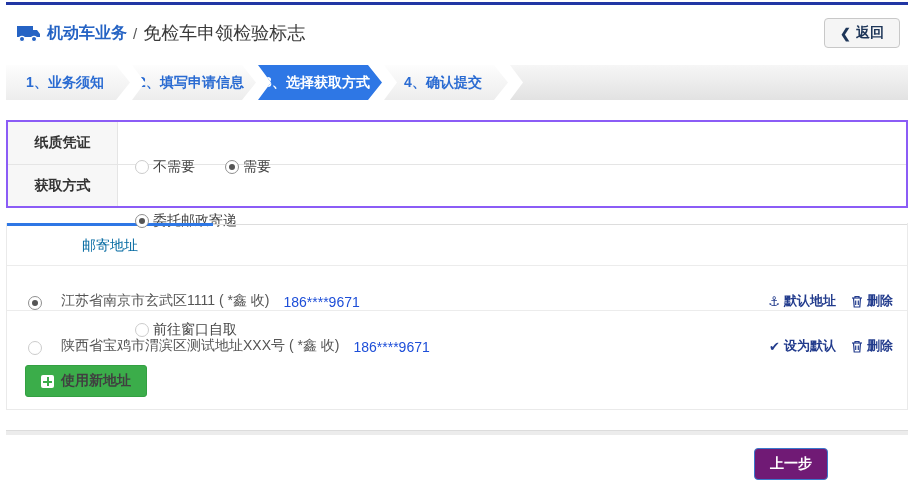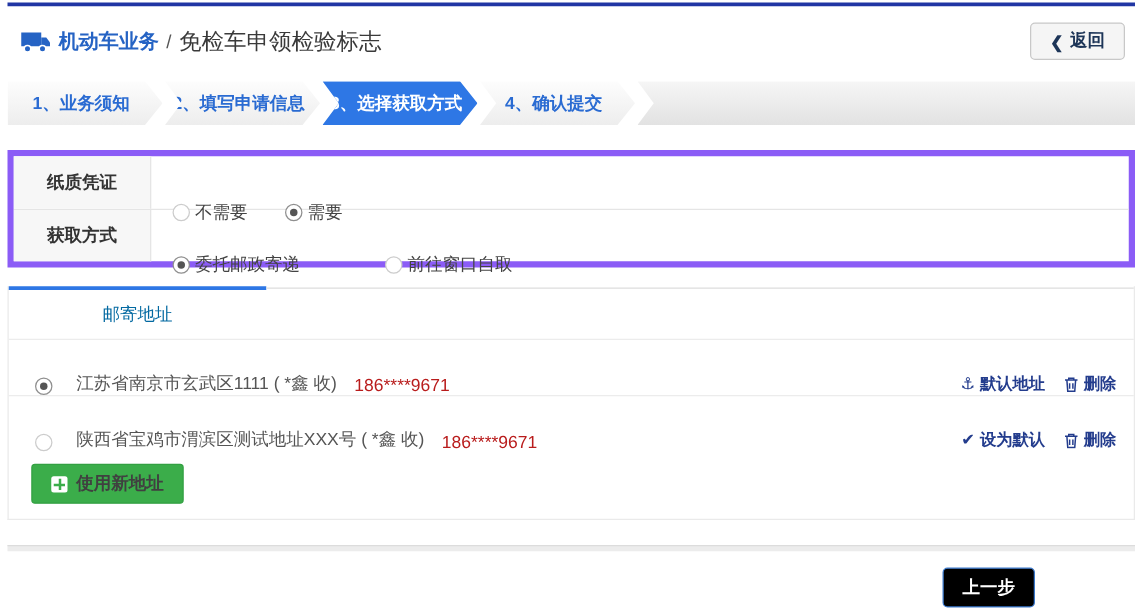--- a/index.html
+++ b/index.html
@@ -39,30 +39,30 @@
     margin-left: 0;
   }
   .step.active { background: #2e77e5; color: #fff; }
   .steps-tail {
     flex: 1; margin-left: 2px;
     background: linear-gradient(180deg, #f6f6f6 0%, #e2e2e2 100%);
     clip-path: polygon(0 0, 100% 0, 100% 100%, 0 100%, 13px 50%);
   }
 
   
-  .form-table { margin: 20px 6px 0 6px; border: 5px solid #8b5cf6; }
+  .form-table { margin: 20px 6px 0 6px; border: 2px solid #8b5cf6; }
   .form-row { display: flex; align-items: stretch; height: 42px; }
   .form-row + .form-row { border-top: 1px solid #e5e5e5; }
   .form-label {
     width: 110px; background: #f7f7f7; border-right: 1px solid #e5e5e5;
     display: flex; align-items: center; justify-content: center;
     font-size: 14px; font-weight: bold; color: #333;
   }
   .form-options { display: flex; align-items: center; padding-left: 17px; gap: 30px; }
-  .form-options.wide { gap: 68px; }
+  .form-options.wide { gap: 44px; flex-direction: column; }
   .radio-opt { display: inline-flex; align-items: center; gap: 4px; cursor: pointer; font-size: 14px; color: #444; margin-top: 47px; }
   .radio { width: 14px; height: 14px; border: 1px solid #ccc; border-radius: 50%; background: #fff; position: relative; flex: 0 0 auto; }
   .radio.checked { border-color: #8f8f8f; }
   .radio.checked::after {
     content: ""; position: absolute; left: 3px; top: 3px;
     width: 6px; height: 6px; border-radius: 50%; background: #555;
   }
 
   
   .addr-panel { margin: 15px 6px 0 6px; border: 1px solid #eaeaea; border-top: none; }
@@ -71,42 +71,42 @@
     width: 206px; border-top: 3px solid #2e77e5;
     display: flex; align-items: center; justify-content: center;
     color: #0369a1; font-size: 14px; cursor: pointer;
   }
   .addr-tabs-rest { flex: 1; border-top: 1px solid #ddd; margin-top: 1px; }
   .addr-row {
     display: flex; align-items: flex-end; height: 45px;
     border-top: 1px solid #ececec; padding: 0 14px 0 21px; cursor: pointer;
   }
   .addr-text { margin-left: 19px; font-size: 14px; color: #555; }
-  .addr-phone { margin-left: 14px; font-size: 14px; color: #b91c1c; }
+  .addr-phone { margin-left: 14px; font-size: 14px; color: #1d4ed8; }
   .addr-actions { margin-left: auto; display: flex; align-items: center; }
   .action { display: inline-flex; align-items: center; gap: 4px; color: #233c8d; font-size: 13px; font-weight: bold; margin-left: 15px; cursor: pointer; }
   .action .glyph { font-size: 13px; }
   .trash-icon { width: 12px; height: 13px; }
 
   .new-addr-wrap { padding: 10px 0 12px 18px; }
   .new-addr-btn {
     display: inline-flex; align-items: center; gap: 7px;
     background: #3bad4a; border: 1px solid #33a042; border-radius: 3px;
     color: #404040; font-size: 14px; font-weight: bold; padding: 6px 15px; cursor: pointer;
   }
   .plus-box { width: 13px; height: 13px; background: #fff; border-radius: 2px; position: relative; }
   .plus-box::before, .plus-box::after { content: ""; position: absolute; background: #3bad4a; }
   .plus-box::before { left: 6px; top: 2px; width: 2px; height: 9px; }
   .plus-box::after { left: 2px; top: 6px; width: 9px; height: 2px; }
 
   
   .divider { margin: 20px 6px 0 6px; height: 5px; background: #ececec; border-top: 1px solid #dcdcdc; }
   .footer { display: flex; justify-content: flex-end; gap: 17px; margin-top: 13px; padding-right: 86px; }
   .btn-blue {
-    background: #000000; border: 1px solid #3a78cc; border-radius: 4px;
+    background: #701a75; border: 1px solid #3a78cc; border-radius: 4px;
     color: #fff; font-size: 14px; font-weight: bold; padding: 6px 15px; cursor: pointer;
   }
 </style>
 </head>
 <body>
 
 <div class="topline"></div>
 
 <div class="header">
   <svg class="truck-icon" viewBox="0 0 24 17">

